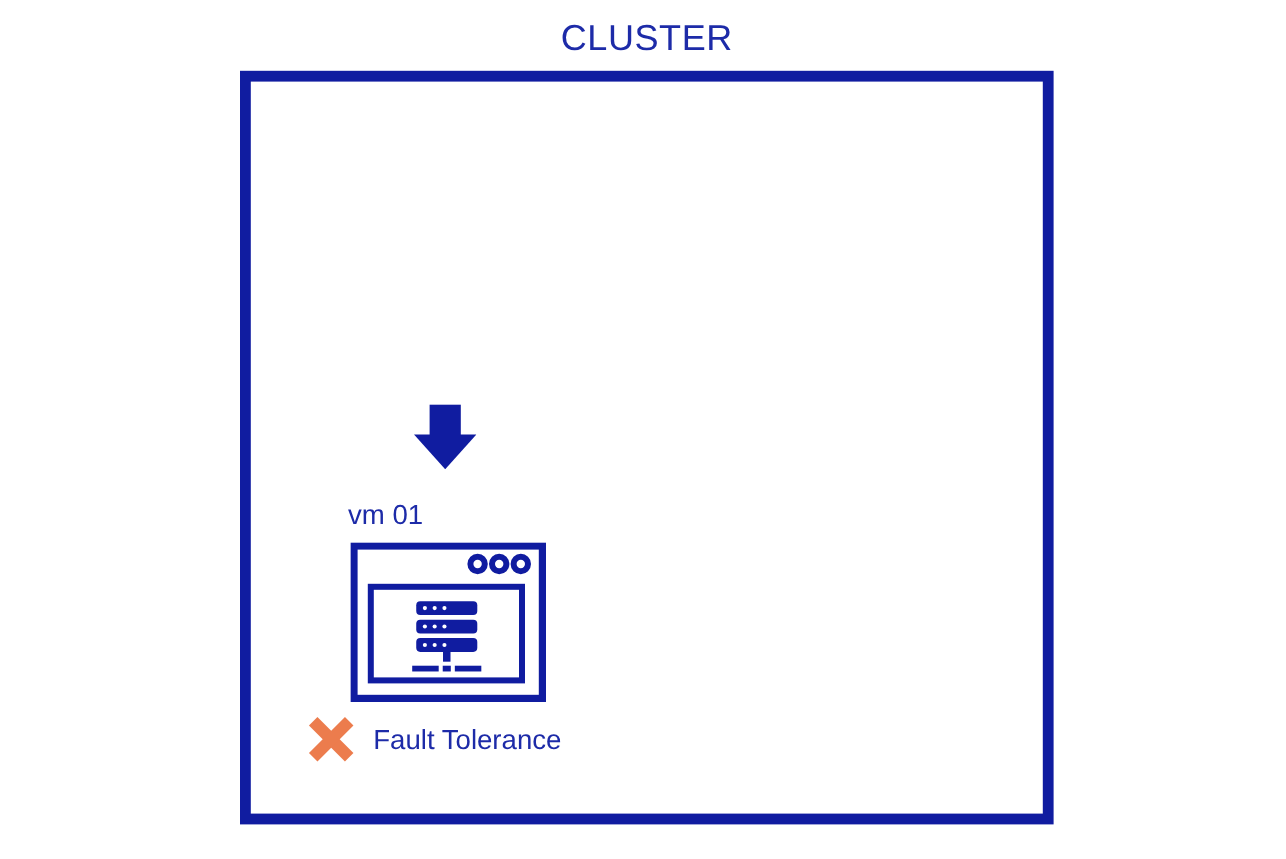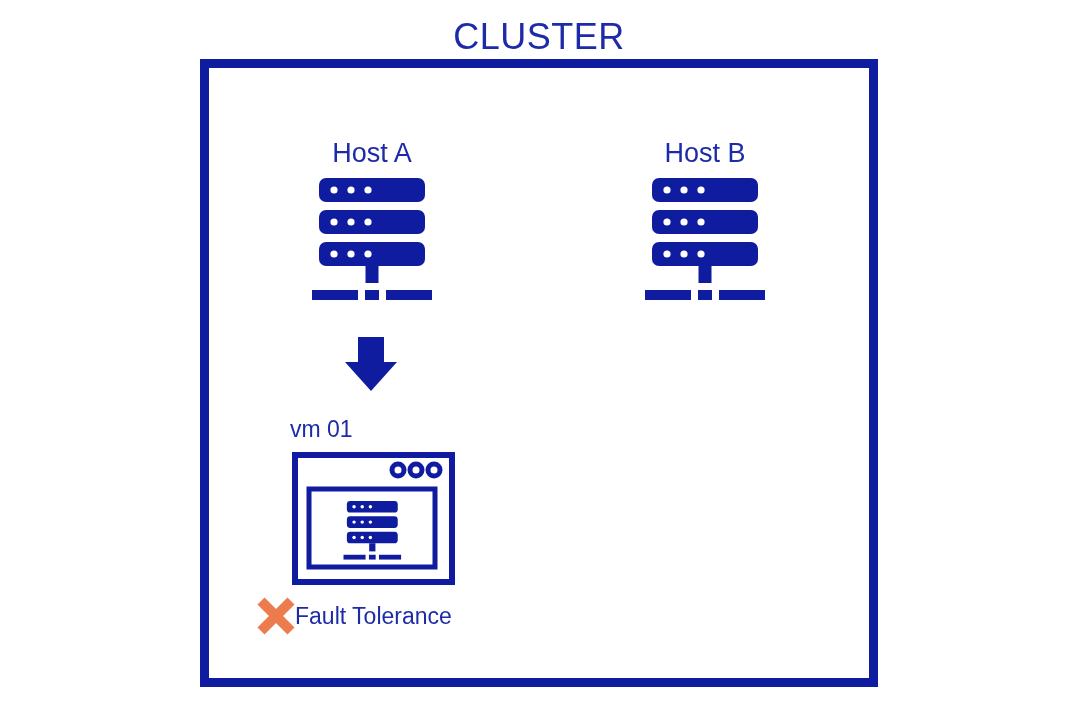--- a/index.html
+++ b/index.html
@@ -15,21 +15,21 @@
     height: 716px;
     background: #ffffff;
     overflow: hidden;
     font-family: "Liberation Sans", sans-serif;
     color: var(--text);
   }
   .diagram-title {
     position: absolute;
     left: 200px; top: 16px; width: 678px;
     text-align: center;
-    font-size: 36px;
+    font-size: 30px;
     letter-spacing: 0.5px;
     color: var(--text);
   }
   .cluster-box {
     position: absolute;
     left: 200px; top: 59px;
     width: 678px; height: 628px;
     border: 9px solid var(--primary);
     background: transparent;
   }
@@ -65,20 +65,21 @@
   }
   .vm-window {
     position: absolute;
     left: 292px; top: 452px;
   }
   .ft-row {
     position: absolute;
     left: 257px; top: 597px;
     display: flex;
     align-items: center;
+    gap: 16px;
   }
   .cross-svg { display: block; stroke: var(--cross); }
   .ft-label {
     font-size: 23px;
     color: var(--text);
     white-space: nowrap;
   }
   .defs-holder { position: absolute; width: 0; height: 0; overflow: hidden; }
 </style>
 </head>
@@ -108,33 +109,21 @@
         <rect x="53" y="112" width="14" height="10"></rect>
         <rect x="74" y="112" width="46" height="10"></rect>
       </g>
     </defs>
   </svg>
 
   <div class="diagram-title">CLUSTER</div>
 
   <div class="cluster-box"></div>
 
-  <div class="host-group host-a">
-    <span class="host-label">Host A</span>
-    <svg class="server-svg" width="120" height="122" viewBox="0 0 120 122">
-      <use href="#server-shape"></use>
-    </svg>
-  </div>
 
-  <div class="host-group host-b">
-    <span class="host-label">Host B</span>
-    <svg class="server-svg" width="120" height="122" viewBox="0 0 120 122">
-      <use href="#server-shape"></use>
-    </svg>
-  </div>
 
   <svg class="arrow-down" width="52" height="54" viewBox="0 0 52 54">
     <rect x="13" y="0" width="26" height="26"></rect>
     <polygon points="0,25 52,25 26,54"></polygon>
   </svg>
 
   <div class="vm-label">vm 01</div>
 
   <svg class="vm-window" width="163" height="133" viewBox="0 0 163 133">
     <rect x="3" y="3" width="157" height="127" fill="none" stroke="var(--primary)" stroke-width="6"></rect>

